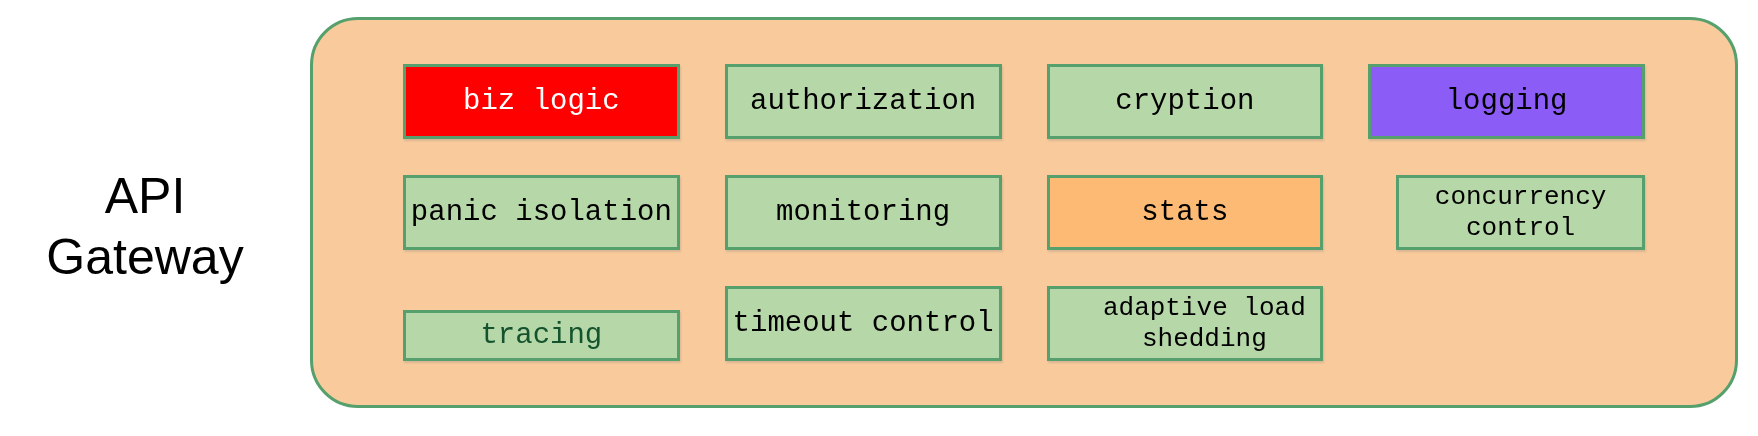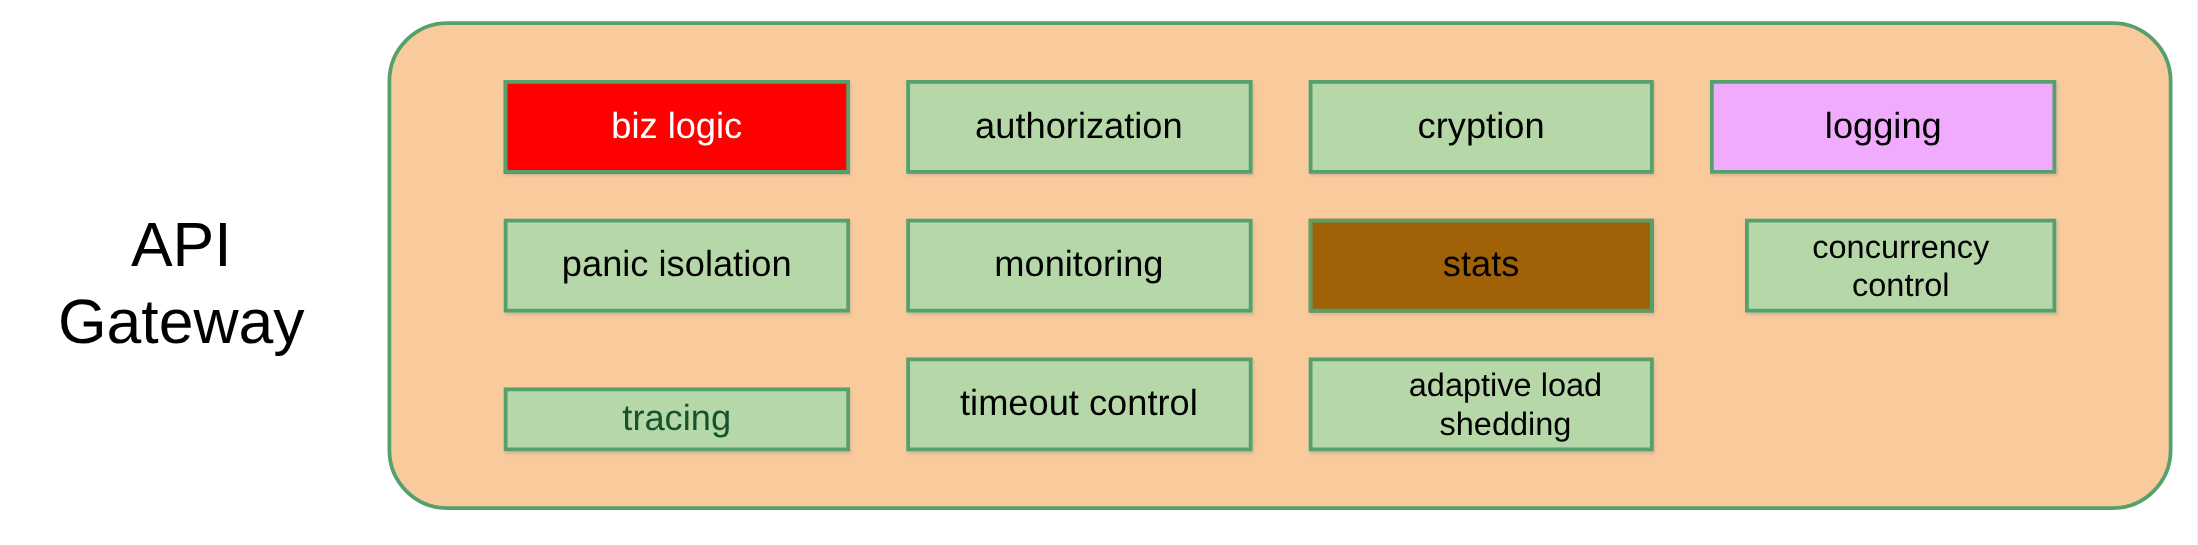--- a/index.html
+++ b/index.html
@@ -70,29 +70,29 @@
 </head>
 <body style="background: rgb(255, 255, 255);">
 
 <div class="stage">
 
   <div class="gw-label" style="color: rgb(0, 0, 0);">
     <div>API</div>
     <div>Gateway</div>
   </div>
 
-  <div class="gw-container" style="background: rgb(249, 203, 156); border-color: rgb(85, 160, 108);">
+  <div class="gw-container" style="background: rgb(249, 203, 156); border-color: rgb(85, 160, 108); font-family: Liberation Mono, monospace;">
     <div class="grid">
       <div class="cell" style="background: rgb(255, 0, 0); border-color: rgb(85, 160, 108); color: rgb(255, 255, 255);">biz logic</div>
       <div class="cell" style="background: rgb(182, 215, 168); border-color: rgb(85, 160, 108); color: rgb(0, 0, 0);">authorization</div>
       <div class="cell" style="background: rgb(182, 215, 168); border-color: rgb(85, 160, 108); color: rgb(0, 0, 0);">cryption</div>
-      <div class="cell" style="background: #f0abfc; border-color: rgb(85, 160, 108); color: rgb(0, 0, 0);">logging</div>
+      <div class="cell" style="background: #8b5cf6; border-color: rgb(85, 160, 108); color: rgb(0, 0, 0);">logging</div>
       <div class="cell" style="background: rgb(182, 215, 168); border-color: rgb(85, 160, 108); color: rgb(0, 0, 0);">panic isolation</div>
       <div class="cell" style="background: rgb(182, 215, 168); border-color: rgb(85, 160, 108); color: rgb(0, 0, 0);">monitoring</div>
-      <div class="cell" style="background: #a16207; border-color: rgb(85, 160, 108); color: rgb(0, 0, 0);">stats</div>
+      <div class="cell" style="background: #fdba74; border-color: rgb(85, 160, 108); color: rgb(0, 0, 0);">stats</div>
       <div class="cell multiline" style="background: rgb(182, 215, 168); border-color: rgb(85, 160, 108); color: rgb(0, 0, 0); margin-left: 28px;">concurrency
 control</div>
       <div class="cell" style="background: rgb(182, 215, 168); border-color: rgb(85, 160, 108); color: #14532d; margin-top: 24px;">tracing</div>
       <div class="cell" style="background: rgb(182, 215, 168); border-color: rgb(85, 160, 108); color: rgb(0, 0, 0);">timeout control</div>
       <div class="cell multiline" style="background: rgb(182, 215, 168); border-color: rgb(85, 160, 108); color: rgb(0, 0, 0); padding-left: 39px;">adaptive load
 shedding</div>
     </div>
   </div>
 
 </div>

